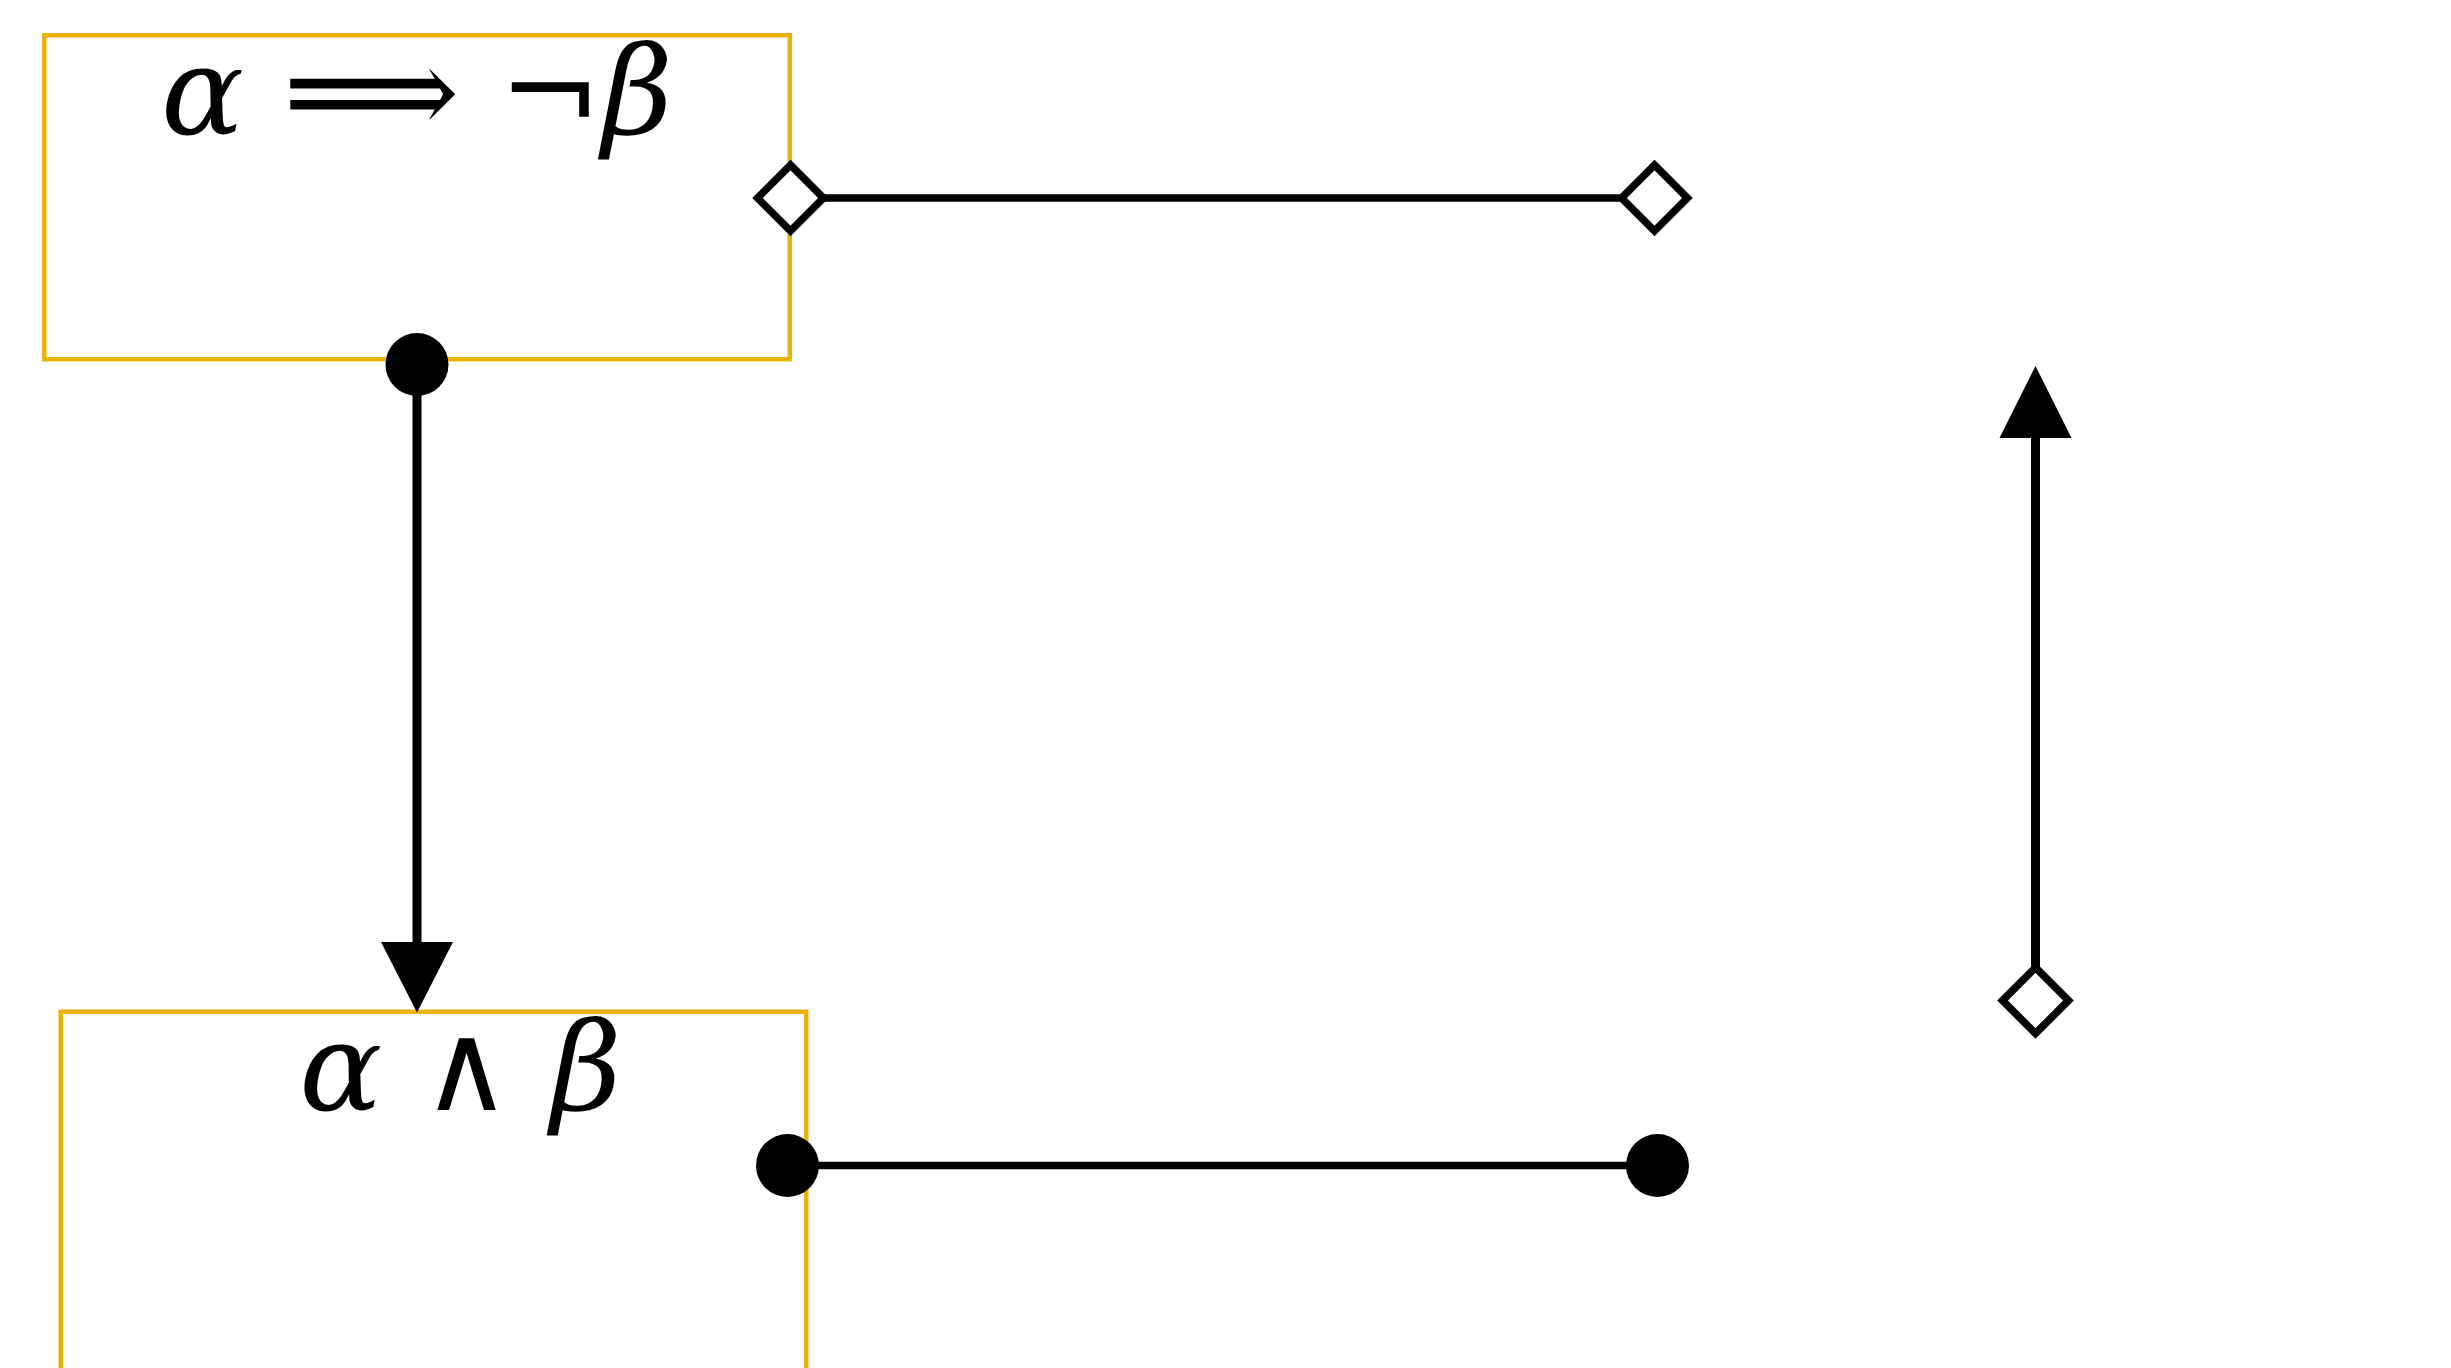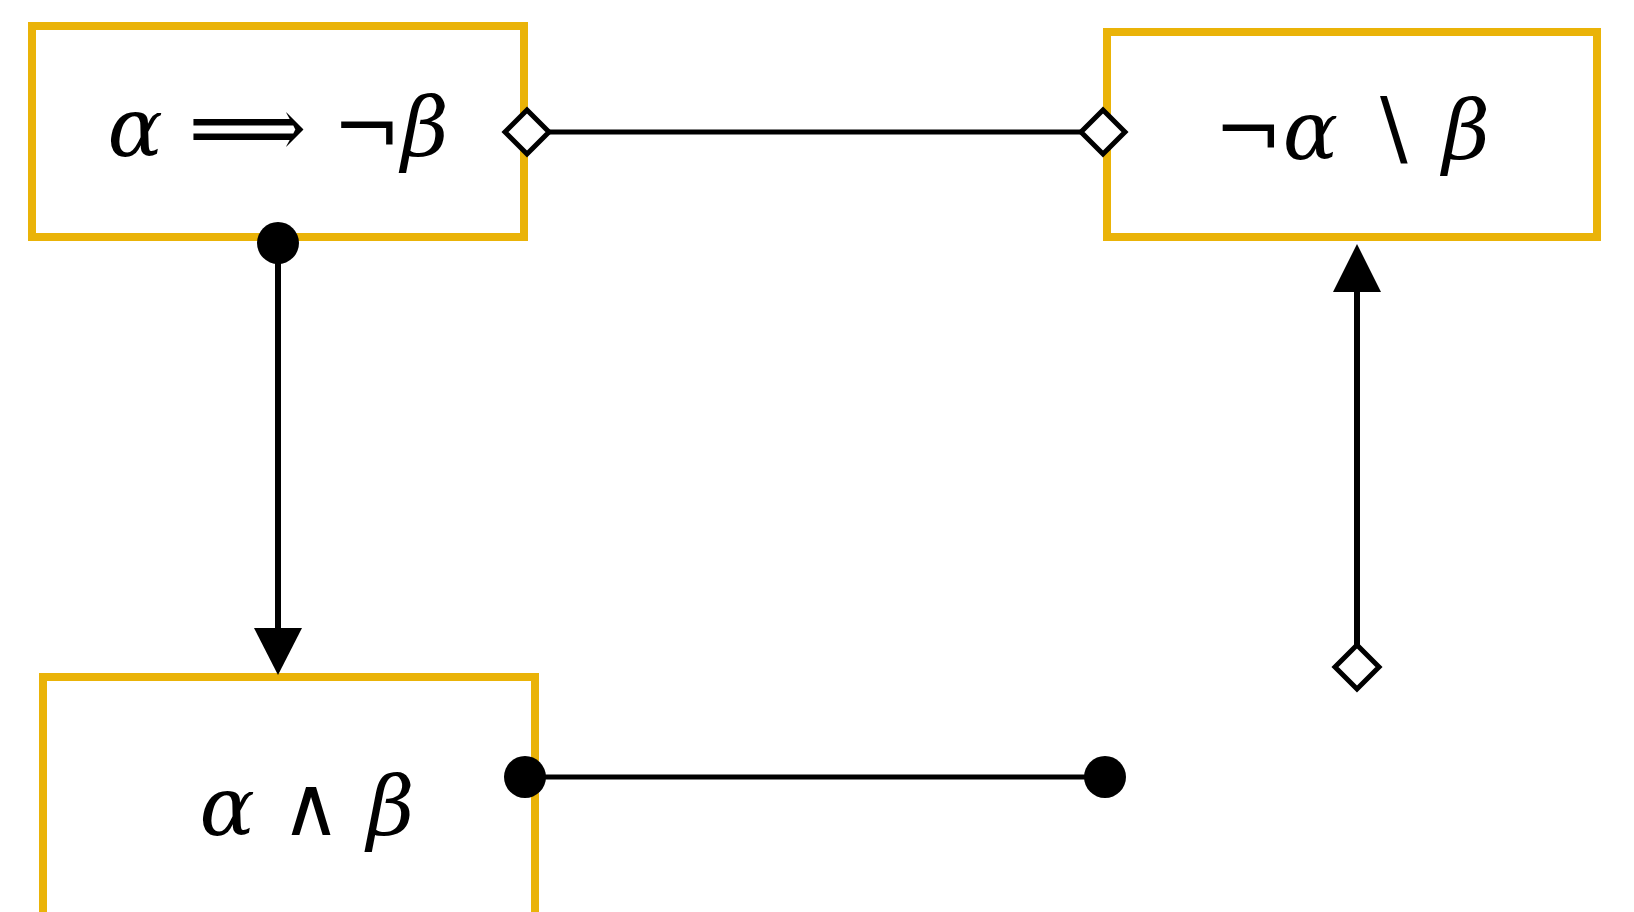--- a/index.html
+++ b/index.html
@@ -12,23 +12,23 @@
     width: 1634px;
     height: 912px;
     background: #ffffff;
     overflow: hidden;
     font-family: "DejaVu Serif", "DejaVu Sans", serif;
   }
   .node {
     position: absolute;
     box-sizing: border-box;
     background: #ffffff;
-    border: 8px solid #eab308;
+    border: 3px solid #eab308;
     display: flex;
-    align-items: center;
+    align-items: flex-start;
     justify-content: center;
   }
   .node-label {
     font-style: italic;
     font-size: 82px;
     line-height: 1;
     color: #000000;
     white-space: nowrap;
     transform: translateY(-4px);
   }
@@ -47,23 +47,20 @@
 </style>
 </head>
 <body>
 
 <div class="canvas">
 
   <div class="node" id="node-top-left">
     <span class="node-label">α ⟹ ¬β</span>
   </div>
 
-  <div class="node" id="node-top-right">
-    <span class="node-label">¬α ∖ β</span>
-  </div>
 
   <div class="node" id="node-bottom-left">
     <span class="node-label">α ∧ β</span>
   </div>
 
 
   <svg class="connector-layer" viewBox="0 0 1634 912" xmlns="http://www.w3.org/2000/svg">
 
     
     <g>

